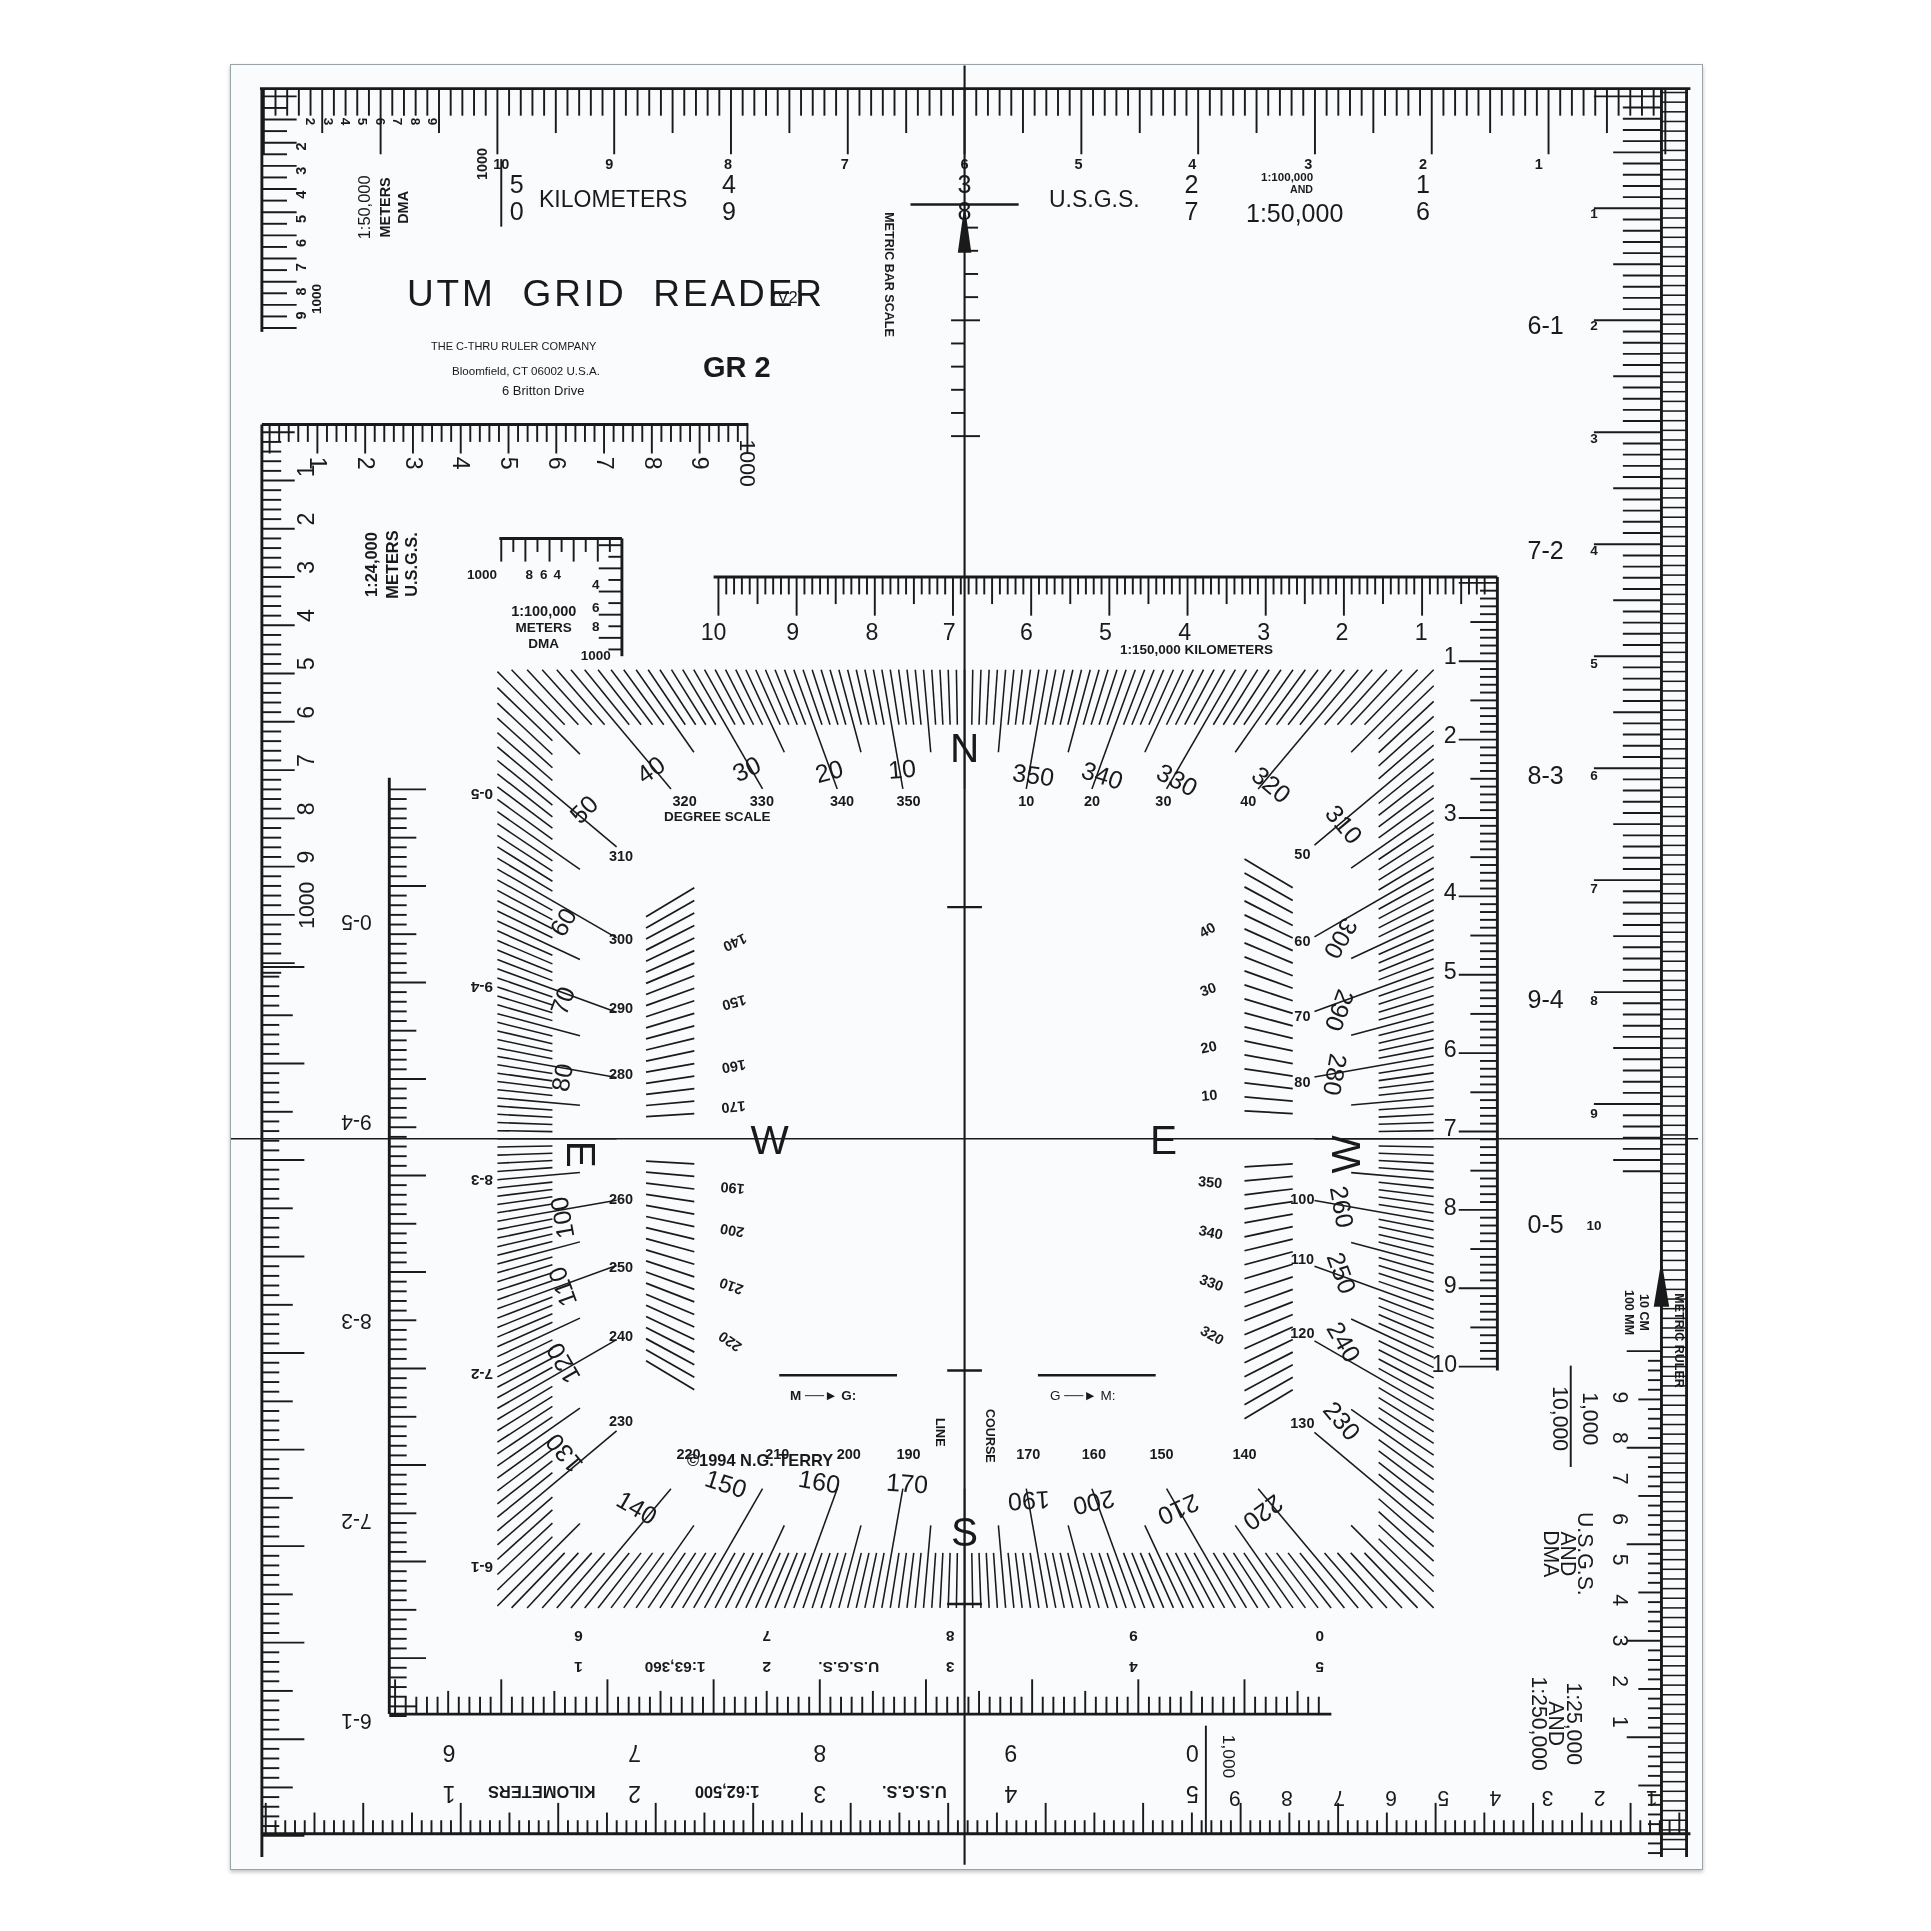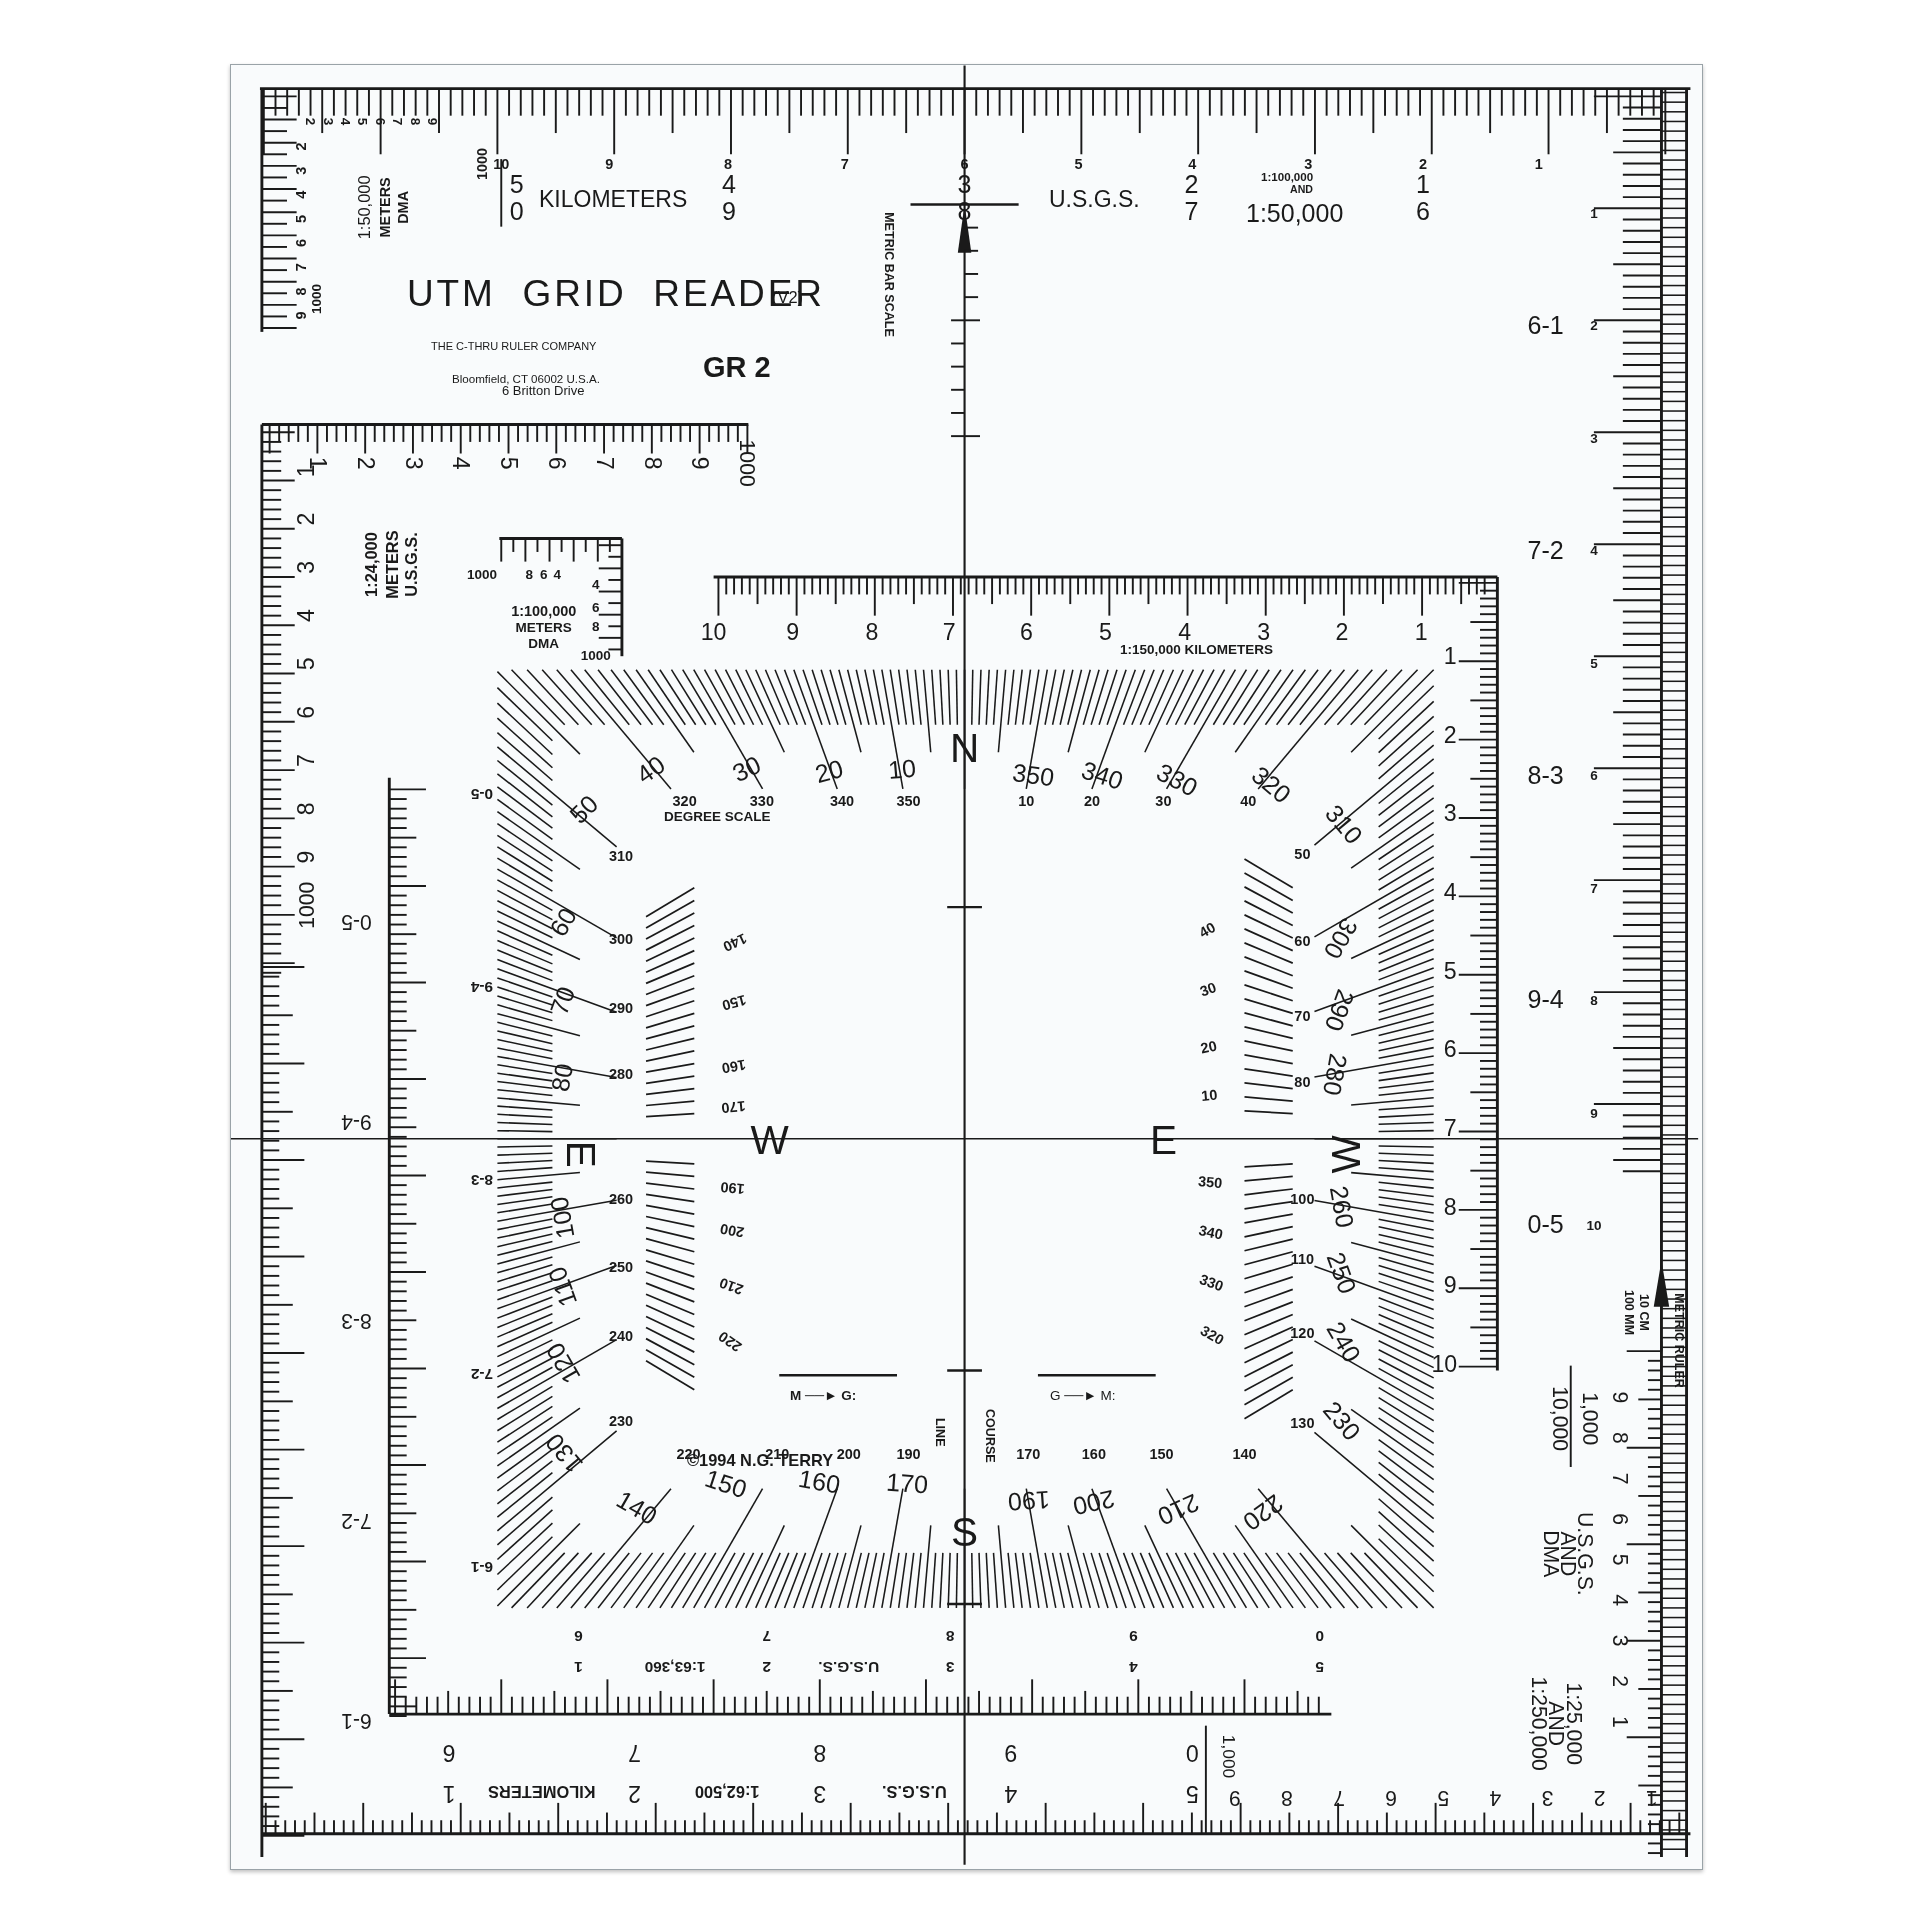--- a/index.html
+++ b/index.html
@@ -1979,21 +1979,21 @@
       <text x="1348" y="1718" font-size="22" class="t" text-anchor="middle" transform="rotate(90 1348 1718)">1:250,000</text>
     </svg>
 </div>
 
 <div id="labels" style="position:absolute;left:0;top:0;width:1931px;height:1931px;pointer-events:none;">
   <div style="position:absolute;left:407px;top:273px;font-size:37px;letter-spacing:2.9px;word-spacing:13.5px;">UTM GRID READER</div>
   <div style="position:absolute;left:772px;top:288px;font-size:16.4px;">(V2)</div>
   <div style="position:absolute;left:703px;top:351px;font-size:29px;font-weight:bold;">GR 2</div>
   <div style="position:absolute;left:431px;top:340px;font-size:11px;font-weight:normal;">THE C-THRU RULER COMPANY</div>
   <div style="position:absolute;left:502px;top:356px;font-size:13px;margin-top:27px;">6 Britton Drive</div>
-  <div style="position:absolute;left:452px;top:372px;font-size:11.6px;">Bloomfield, CT 06002 U.S.A.</div>
+  <div style="position:absolute;left:452px;top:364px;font-size:11.6px;">Bloomfield, CT 06002 U.S.A.</div>
 
   <div style="position:absolute;left:539px;top:186px;font-size:23px;">KILOMETERS</div>
   <div style="position:absolute;left:1049px;top:186px;font-size:23px;">U.S.G.S.</div>
   <div style="position:absolute;left:1261px;top:170px;font-size:11.6px;font-weight:bold;">1:100,000</div>
   <div style="position:absolute;left:1290px;top:183px;font-size:10.6px;font-weight:bold;">AND</div>
   <div style="position:absolute;left:1246px;top:199px;font-size:25px;">1:50,000</div>
 
   <div style="position:absolute;left:1120px;top:642px;font-size:13.5px;font-weight:bold;">1:150,000 KILOMETERS</div>
   <div style="position:absolute;left:664px;top:809px;font-size:13.5px;font-weight:bold;">DEGREE SCALE</div>
   <div style="position:absolute;left:790px;top:1388px;font-size:13.5px;font-weight:bold;">M ──► G:</div>

